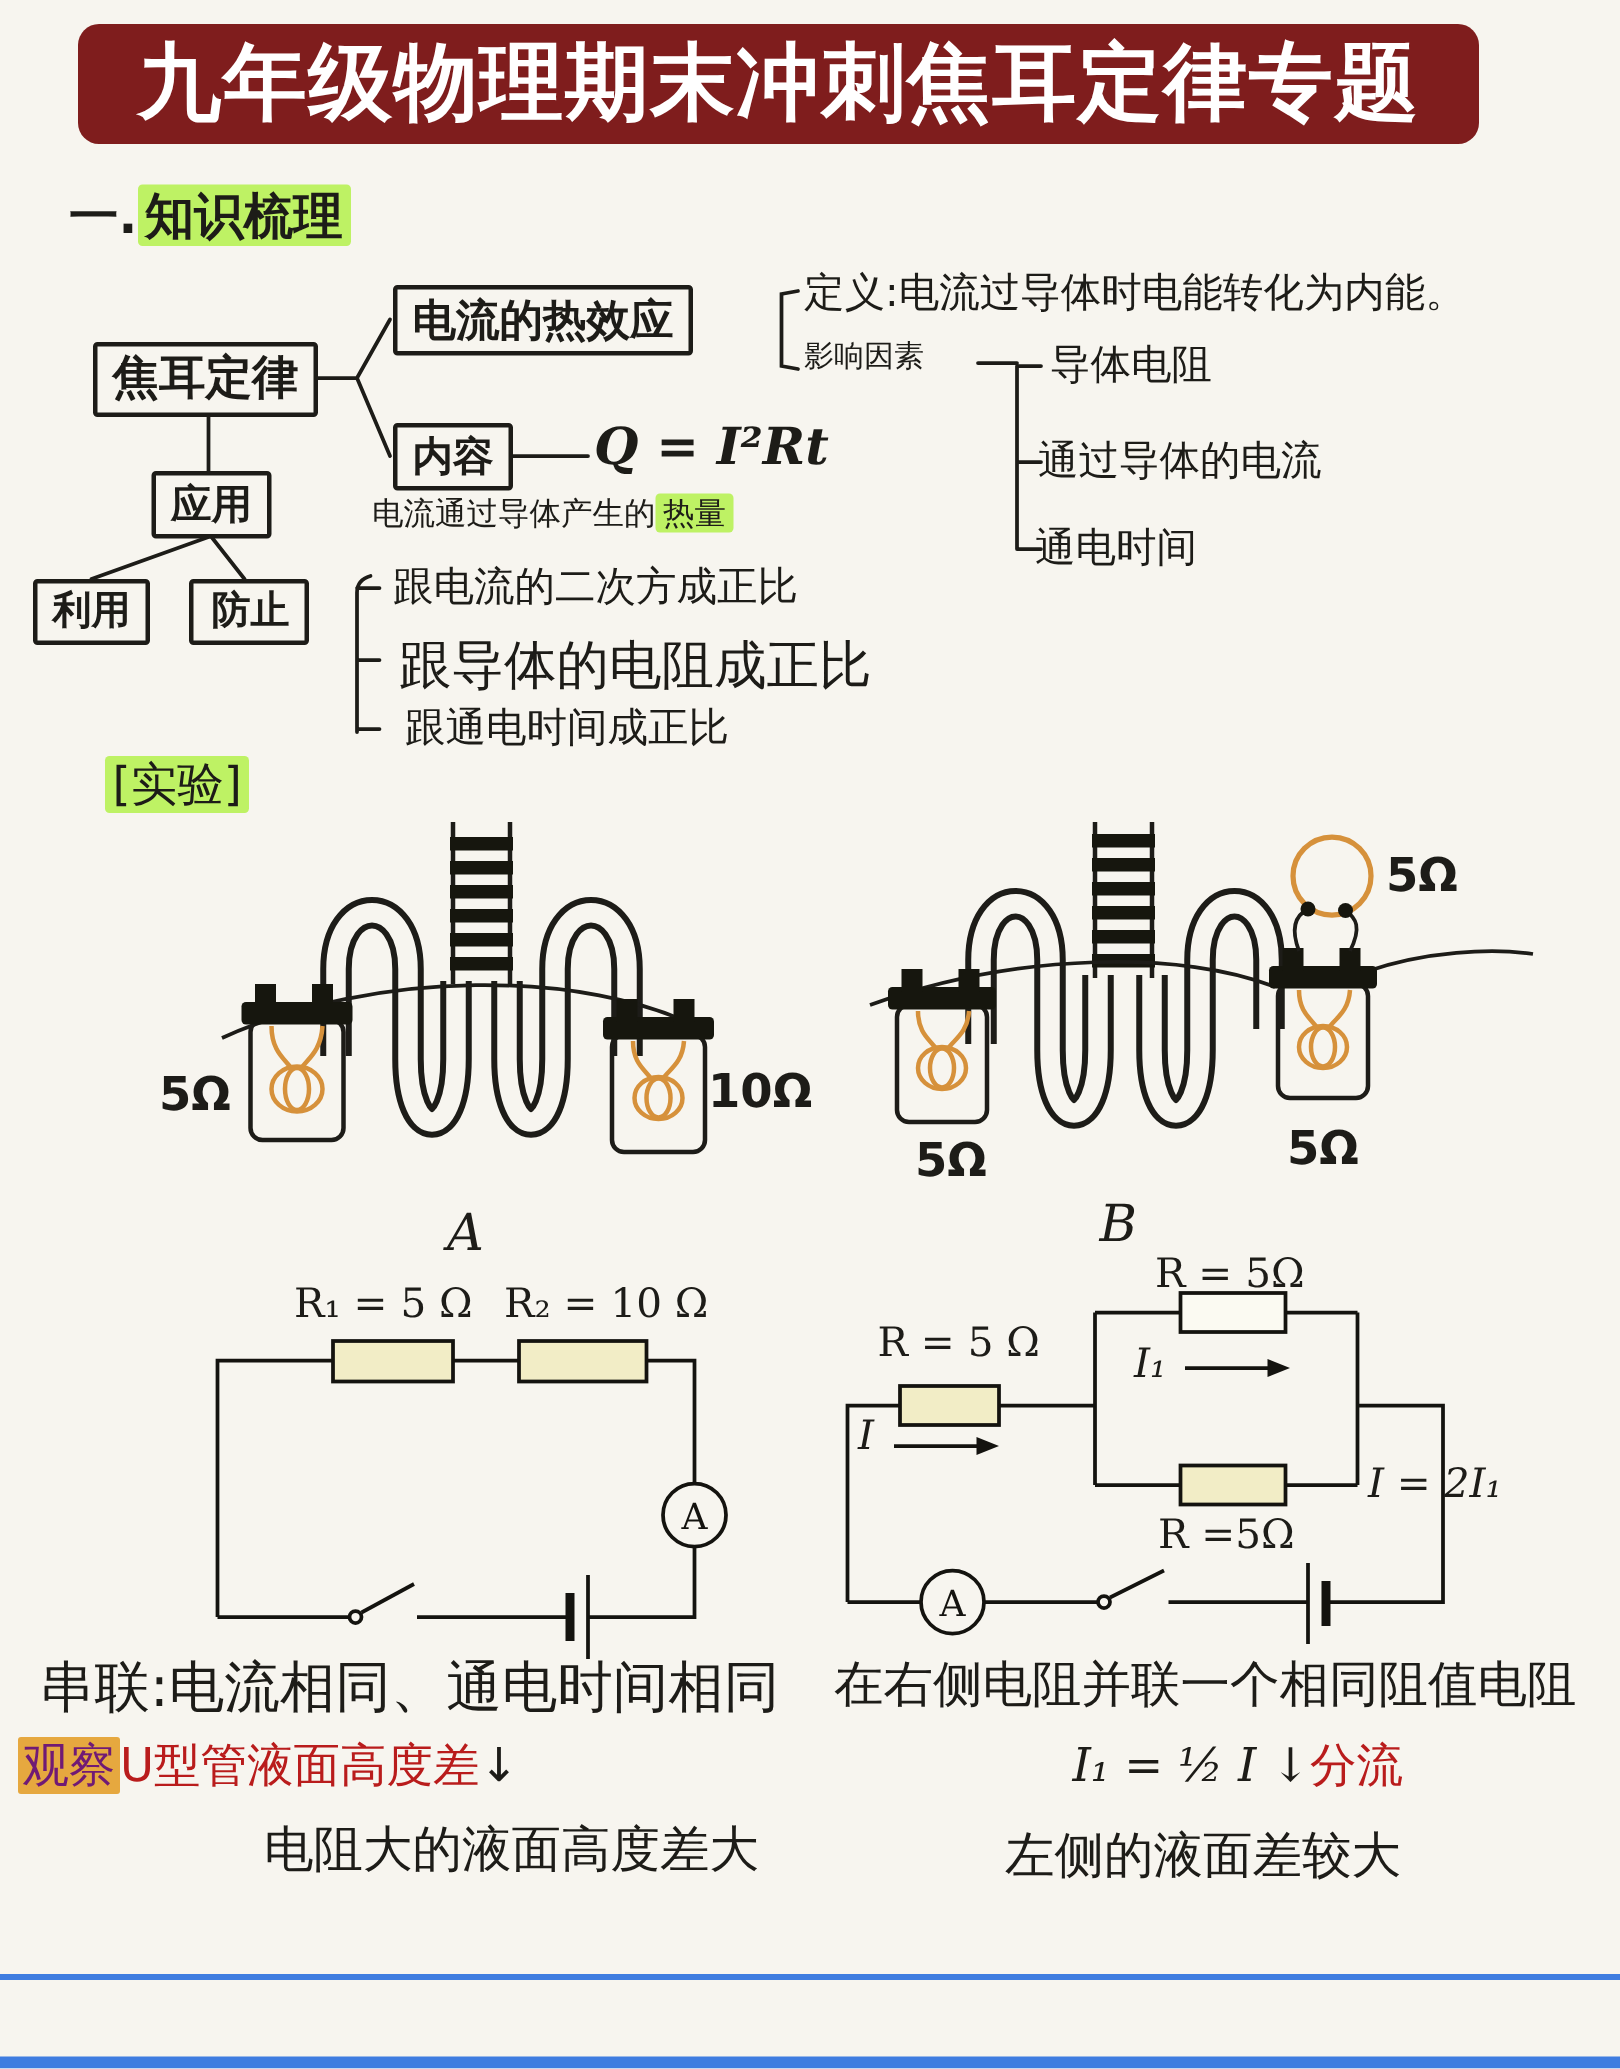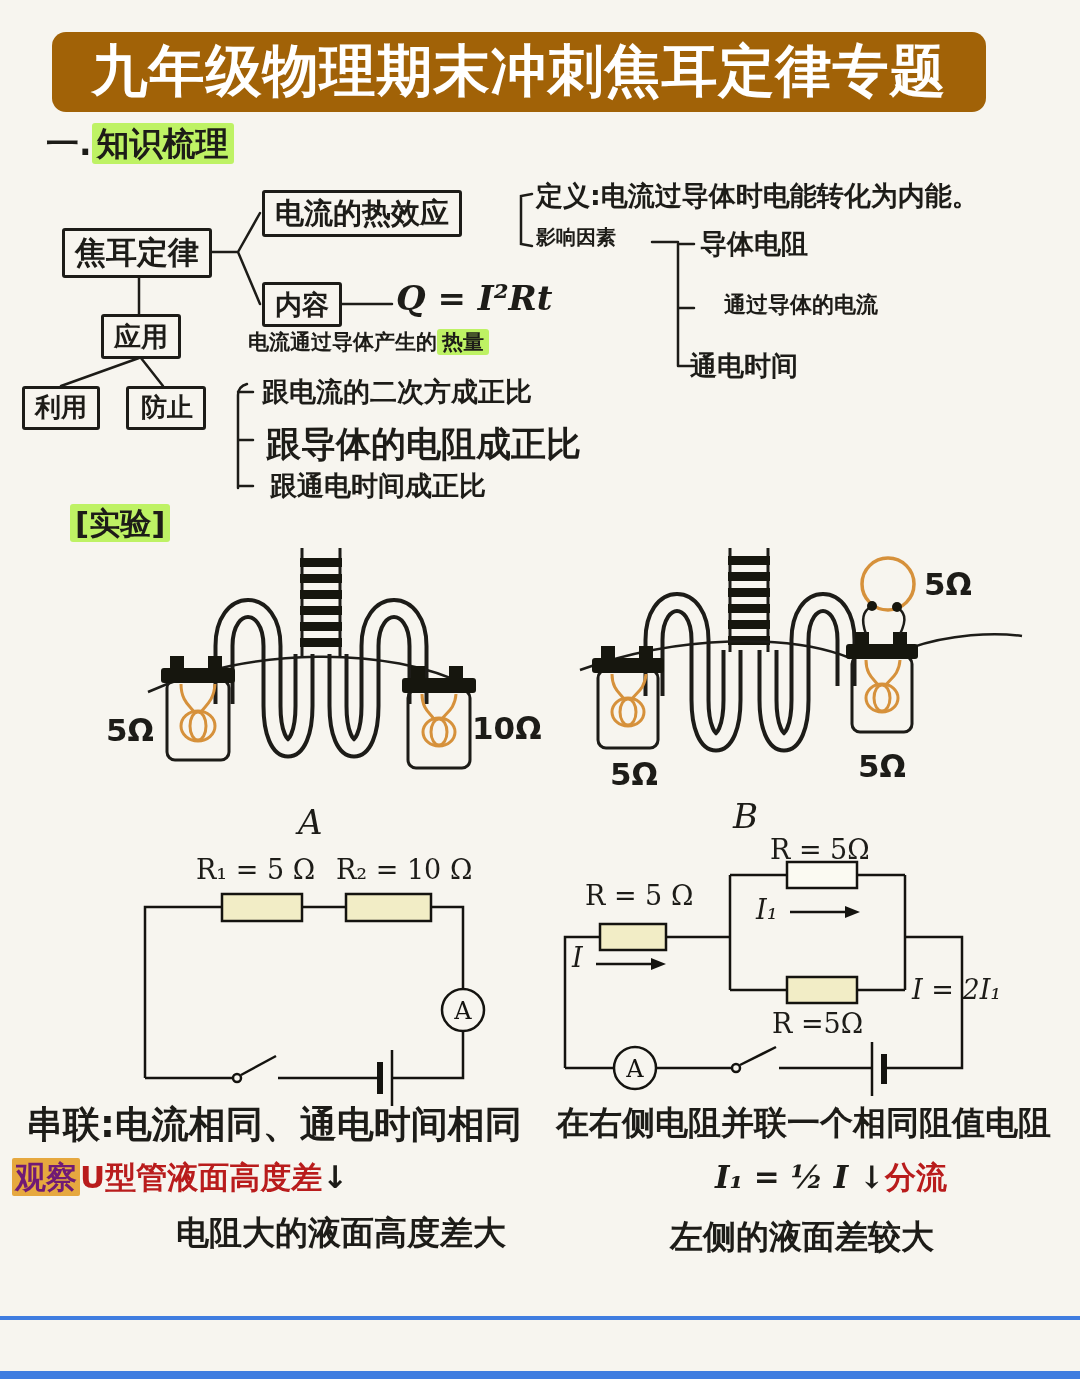--- a/index.html
+++ b/index.html
@@ -1,43 +1,43 @@
 <!DOCTYPE html>
 <html><head>
 <meta charset="utf-8">
 <style>
   * { margin:0; padding:0; box-sizing:border-box; }
   html,body { width:1080px; }
   .page { position:relative; width:1080px; height:1379px; background:#f7f5ef; overflow:hidden;
           font-family:"DejaVu Sans","Liberation Sans",sans-serif; color:#1d1c18; }
   .drawing { position:absolute; left:0; top:0; z-index:1; }
 
-  .banner { position:absolute; left:52px; top:32px; width:934px; height:80px; background:#a16207;
+  .banner { position:absolute; left:52px; top:16px; width:934px; height:80px; background:#7f1d1d;
             border-radius:14px; display:flex; align-items:center; justify-content:center; z-index:2; }
   .banner-text { color:#ffffff; font-size:56px; font-weight:bold; white-space:nowrap; letter-spacing:1px; }
 
   .h1 { position:absolute; left:46px; top:122px; font-size:33px; font-weight:bold; z-index:2; }
   .hl-green { background:#bef264; padding:1px 5px; border-radius:3px; }
   .hl-orange { background:#e6a83f; color:#701a75; padding:1px 3px; border-radius:2px; }
   .orange { color:#b91c1c; }
 
   .hbox { position:absolute; border:3px solid #1d1c18; border-radius:3px; background:#f7f5ef;
           font-weight:bold; z-index:2; padding:4px 10px; white-space:nowrap; line-height:1.15; }
   .root-box { left:62px; top:228px; font-size:31px; }
   .heat-box { left:262px; top:190px; font-size:29px; }
   .content-box { left:262px; top:282px; font-size:27px; }
   .app-box { left:101px; top:314px; font-size:27px; }
   .use-box { left:22px; top:386px; font-size:26px; }
   .prevent-box { left:126px; top:386px; font-size:26px;padding-left:12px; }
 
-  .txt { position:absolute; font-weight:bold; z-index:2; white-space:nowrap; line-height:1.15; }
+  .txt { position:absolute; font-weight:normal; z-index:2; white-space:nowrap; line-height:1.15; }
   .definition { left:536px; top:180px; font-size:27px; }
   .factors-label { left:536px; top:226px; font-size:20px; }
   .factor-1 { left:700px; top:228px; font-size:27px; }
-  .factor-2 { left:724px; top:292px; font-size:22px; }
+  .factor-2 { left:692px; top:292px; font-size:27px; }
   .factor-3 { left:690px; top:350px; font-size:27px; }
   .heat-line { left:248px; top:330px; font-size:21px; }
   .prop-1 { left:262px; top:376px; font-size:27px; }
   .prop-2 { left:266px; top:424px; font-size:35px; }
   .prop-3 { left:270px; top:470px; font-size:27px; }
   .exp-heading { left:70px; top:506px; font-size:31px; }
 
   .formula { position:absolute; left:396px; top:278px; font-size:34px; z-index:2;
              font-family:"DejaVu Serif","Liberation Serif",serif; font-style:italic; font-weight:bold; }
 

